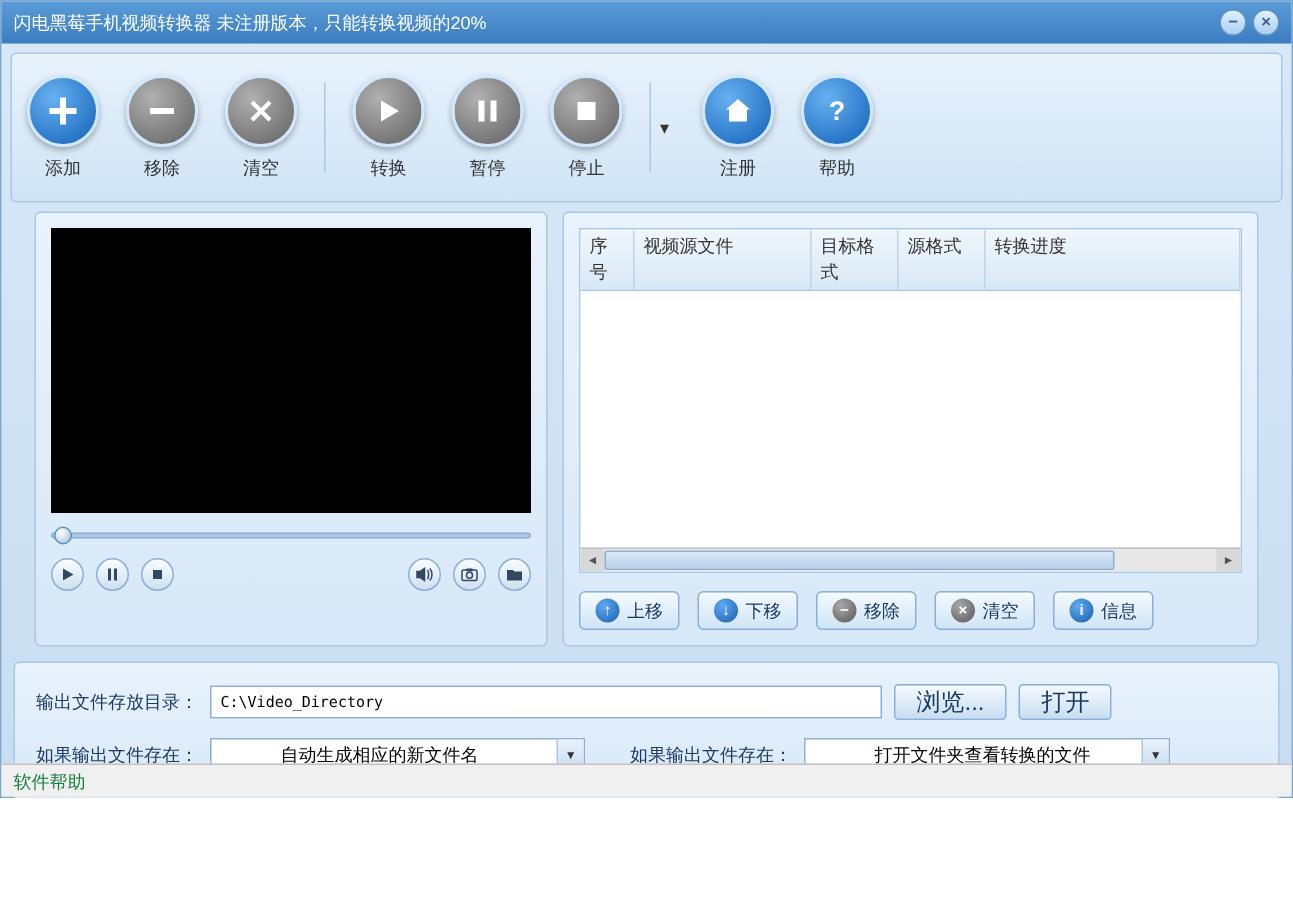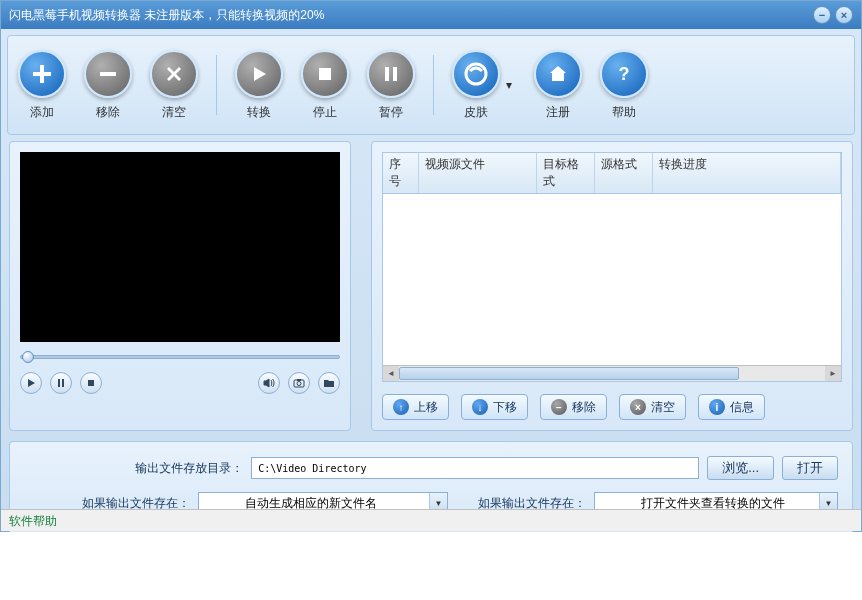--- a/index.html
+++ b/index.html
@@ -8,21 +8,21 @@
 .titlebar { height: 28px; background: linear-gradient(to bottom, #5a9cd8, #3a7cc0); display: flex; align-items: center; padding: 0 8px; color: #fff; }
 .titlebar-text { flex: 1; font-size: 12px; }
 .titlebar-btn { width: 18px; height: 18px; border-radius: 50%; background: linear-gradient(to bottom, #e0f0ff, #a8d0f0); border: 1px solid #6090c0; margin-left: 4px; display: flex; align-items: center; justify-content: center; cursor: pointer; color: #3a6090; font-weight: bold; font-size: 11px; }
 .toolbar { height: 100px; background: linear-gradient(to bottom, #e8f2fc, #d0e4f6); border: 1px solid #a8c8e8; margin: 6px; border-radius: 4px; display: flex; align-items: center; padding: 0 10px; gap: 18px; }
 .tbtn { display: flex; flex-direction: column; align-items: center; cursor: pointer; }
 .tbtn-icon { width: 48px; height: 48px; border-radius: 50%; background: radial-gradient(circle at 35% 30%, #68b0f0, #1060b8); border: 2px solid #d0e8ff; box-shadow: 0 2px 4px rgba(0,0,0,0.3); display: flex; align-items: center; justify-content: center; color: #fff; }
 .tbtn-icon.grey { background: radial-gradient(circle at 35% 30%, #b0b0b0, #606060); }
 .tbtn-label { margin-top: 6px; color: #333; }
 .tb-sep { width: 1px; height: 60px; background: #a8c8e8; }
 .tb-dropdown { width: 10px; color: #333; cursor: pointer; align-self: center; margin-left: -12px; }
-.main-row { display: flex; gap: 20px; padding: 0 8px; }
+.main-row { display: flex; gap: 10px; padding: 0 22px; }
 .panel { background: linear-gradient(to bottom, #e8f2fc, #d8e8f8); border: 1px solid #a8c8e8; border-radius: 4px; padding: 10px; }
 .left-panel { width: 342px; height: 290px; }
 .right-panel { flex: 1; height: 290px; display: flex; flex-direction: column; }
 .video-box { width: 100%; height: 190px; background: #000; }
 .slider-row { margin: 8px 0; position: relative; height: 14px; }
 .slider-track { height: 4px; background: #b0c8e0; border: 1px solid #8ab0d8; border-radius: 2px; position: absolute; top: 5px; left: 0; right: 0; }
 .slider-thumb { width: 12px; height: 12px; background: radial-gradient(circle at 35% 30%, #fff, #a0c0e0); border: 1px solid #6090c0; border-radius: 50%; position: absolute; top: 1px; left: 2px; cursor: pointer; }
 .pc-row { display: flex; gap: 8px; align-items: center; }
 .pc-btn { width: 22px; height: 22px; border-radius: 50%; background: linear-gradient(to bottom, #f8fcff, #d0e0f0); border: 1px solid #8ab0d8; display: flex; align-items: center; justify-content: center; cursor: pointer; color: #304860; font-size: 10px; }
 .pc-spacer { flex: 1; }
@@ -32,27 +32,27 @@
 .tbody { flex: 1; background: #fff; }
 .hscroll { height: 16px; background: #e8e8e8; border-top: 1px solid #c0c0c0; position: relative; }
 .hscroll-thumb { position: absolute; left: 16px; width: 340px; top: 1px; bottom: 1px; background: linear-gradient(to bottom, #d8e8f8, #b8d0e8); border: 1px solid #90b0d0; border-radius: 2px; }
 .hscroll-arr { position: absolute; width: 16px; top: 0; bottom: 0; background: #d8d8d8; display: flex; align-items: center; justify-content: center; font-size: 8px; color: #555; }
 .btn-row { display: flex; gap: 12px; margin-top: 12px; }
 .abtn { height: 26px; padding: 0 10px; background: linear-gradient(to bottom, #f4faff, #d0e4f6); border: 1px solid #8ab0d8; border-radius: 4px; display: flex; align-items: center; gap: 5px; cursor: pointer; color: #1a3a60; font-size: 12px; }
 .abtn-ico { width: 16px; height: 16px; border-radius: 50%; display: flex; align-items: center; justify-content: center; color: #fff; font-size: 10px; font-weight: bold; }
 .ico-blue { background: radial-gradient(circle at 35% 30%, #60a8f0, #1860b0); }
 .ico-grey { background: radial-gradient(circle at 35% 30%, #a8a8a8, #585858); }
 .bottom-panel { margin: 10px 8px 0; padding: 14px 14px; height: 94px; background: linear-gradient(to bottom, #e8f2fc, #d8e8f8); border: 1px solid #a8c8e8; border-radius: 4px; }
-.form-row { display: flex; align-items: center; gap: 8px; margin-bottom: 12px; justify-content: flex-end; }
+.form-row { display: flex; align-items: center; gap: 8px; margin-bottom: 12px; }
 .form-label { color: #1a3a60; font-size: 12px; }
 .text-input { height: 22px; border: 1px solid #8ab0d8; background: #fff; padding: 0 6px; font-family: Consolas, monospace; font-size: 10px; }
 .combo { height: 22px; border: 1px solid #8ab0d8; background: #fff; display: flex; align-items: center; position: relative; padding-left: 40px; }
 .combo-text { flex: 1; padding: 0 6px; font-size: 12px; }
 .combo-arr { width: 18px; height: 100%; background: linear-gradient(to bottom, #e8f2fc, #c8ddf0); border-left: 1px solid #a8c8e8; display: flex; align-items: center; justify-content: center; font-size: 8px; color: #333; cursor: pointer; }
-.sbtn { height: 24px; padding: 0 14px; background: linear-gradient(to bottom, #f4faff, #c8ddf0); border: 1px solid #8ab0d8; border-radius: 3px; cursor: pointer; color: #1a3a60; font-size: 13px; }
+.sbtn { height: 24px; padding: 0 14px; background: linear-gradient(to bottom, #f4faff, #c8ddf0); border: 1px solid #8ab0d8; border-radius: 3px; cursor: pointer; color: #1a3a60; font-size: 16px; }
 .statusbar { position: absolute; bottom: 0; left: 0; right: 0; height: 22px; background: #f0f0f0; border-top: 1px solid #c0c0c0; padding: 3px 8px; font-size: 12px; color: #15803d; }
 svg { display: block; }
 </style>
 </head>
 <body>
 
 <div class="window">
 
   <div class="titlebar">
     <div class="titlebar-text">闪电黑莓手机视频转换器   未注册版本，只能转换视频的20%</div>
@@ -89,45 +89,36 @@
     <div class="tbtn">
       <div class="tbtn-icon grey">
           <svg width="20" height="20" viewBox="0 0 20 20">
             <path d="M5 3l12 7-12 7z" fill="#fff"></path>
           </svg>
         </div>
       <div class="tbtn-label">转换</div>
     </div>
     <div class="tbtn">
       <div class="tbtn-icon grey">
-          <svg width="18" height="18" viewBox="0 0 18 18">
-            <rect x="3" y="3" width="12" height="12" fill="#fff"></rect>
-          </svg>
-        </div>
-      <div class="tbtn-label">停止</div>
-    </div>
-    <div class="tbtn">
-      <div class="tbtn-icon grey">
           <svg width="20" height="20" viewBox="0 0 20 20">
             <rect x="4" y="3" width="4" height="14" fill="#fff"></rect>
             <rect x="12" y="3" width="4" height="14" fill="#fff"></rect>
           </svg>
         </div>
       <div class="tbtn-label">暂停</div>
     </div>
+    <div class="tbtn">
+      <div class="tbtn-icon grey">
+          <svg width="18" height="18" viewBox="0 0 18 18">
+            <rect x="3" y="3" width="12" height="12" fill="#fff"></rect>
+          </svg>
+        </div>
+      <div class="tbtn-label">停止</div>
+    </div>
     <div class="tb-sep"></div>
-    <div class="tbtn">
-      <div class="tbtn-icon">
-          <svg width="26" height="26" viewBox="0 0 26 26">
-            <circle cx="13" cy="13" r="10" fill="none" stroke="#fff" stroke-width="3"></circle>
-            <path d="M7 10c2-2 4-3 6-3s4 1 6 3" fill="none" stroke="#fff" stroke-width="3"></path>
-          </svg>
-        </div>
-      <div class="tbtn-label">皮肤</div>
-    </div>
     <div class="tb-dropdown">▾</div>
     <div class="tbtn">
       <div class="tbtn-icon">
           <svg width="22" height="22" viewBox="0 0 22 22">
             <path d="M11 3l8 7h-2v8H5v-8H3z" fill="#fff"></path>
           </svg>
         </div>
       <div class="tbtn-label">注册</div>
     </div>
     <div class="tbtn">

